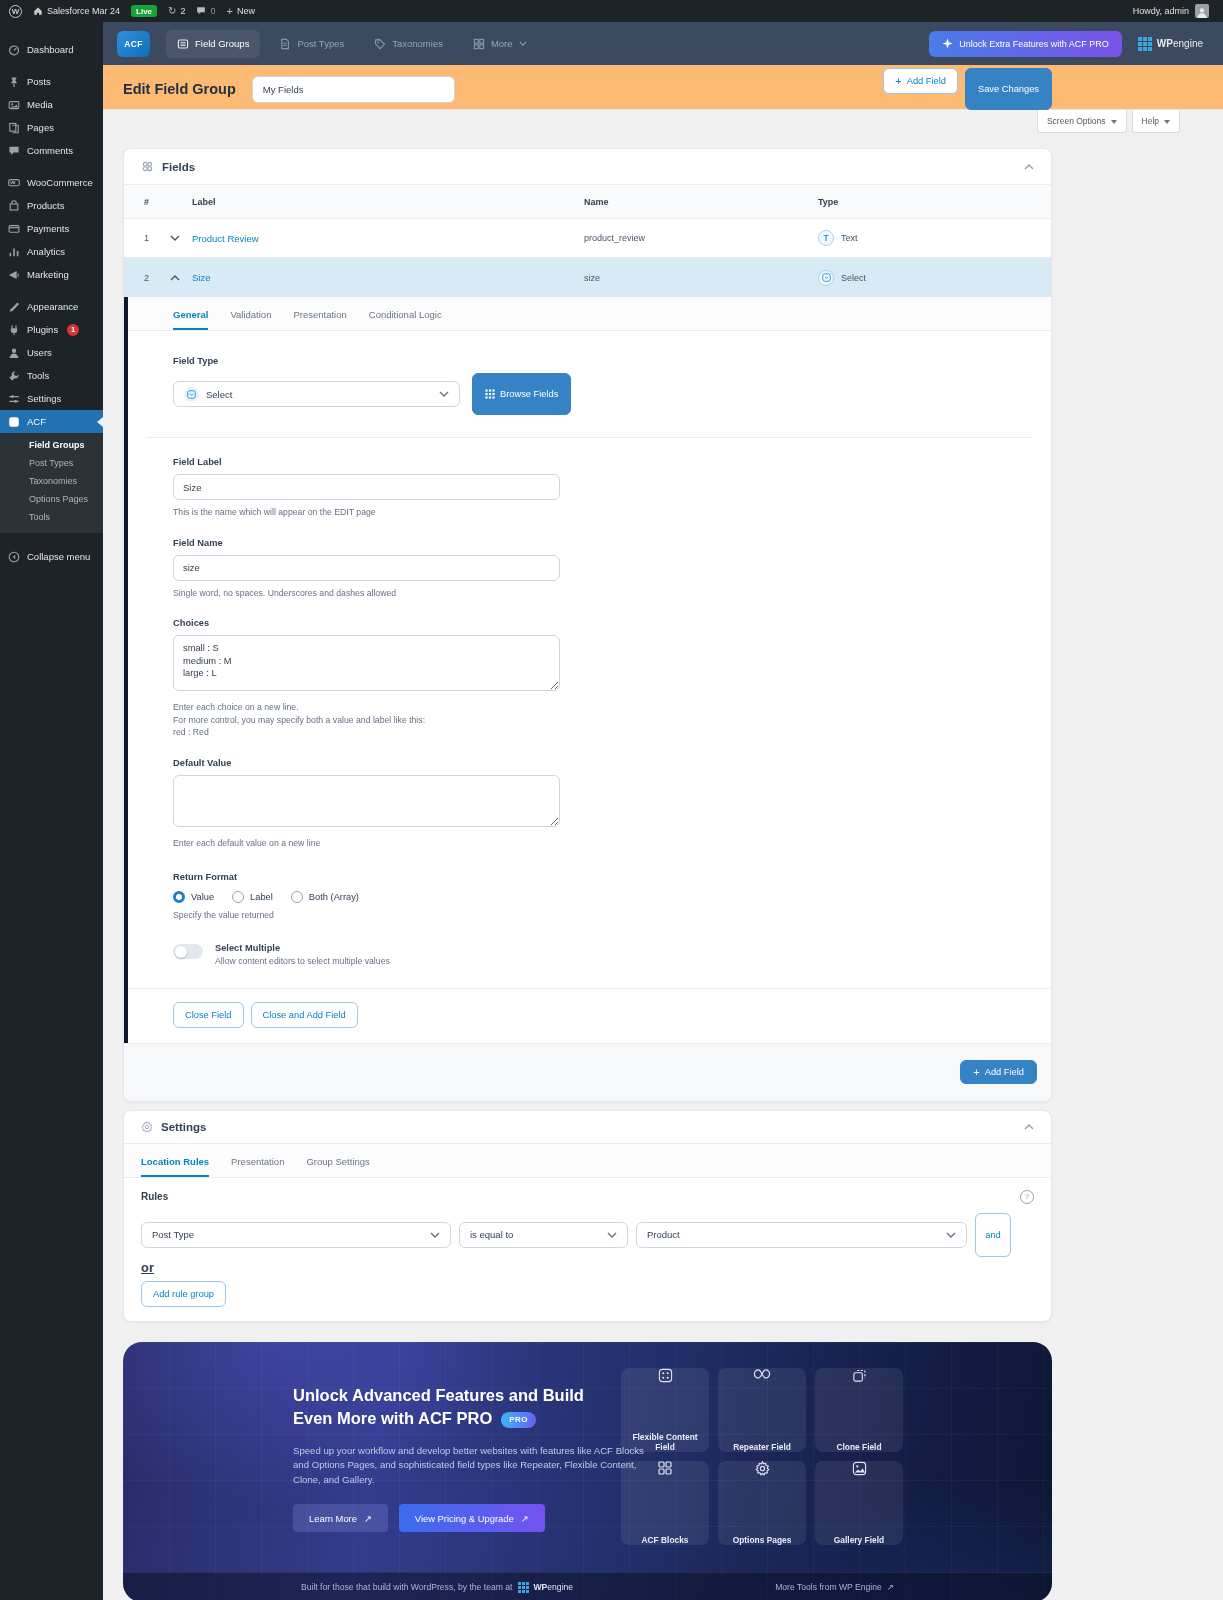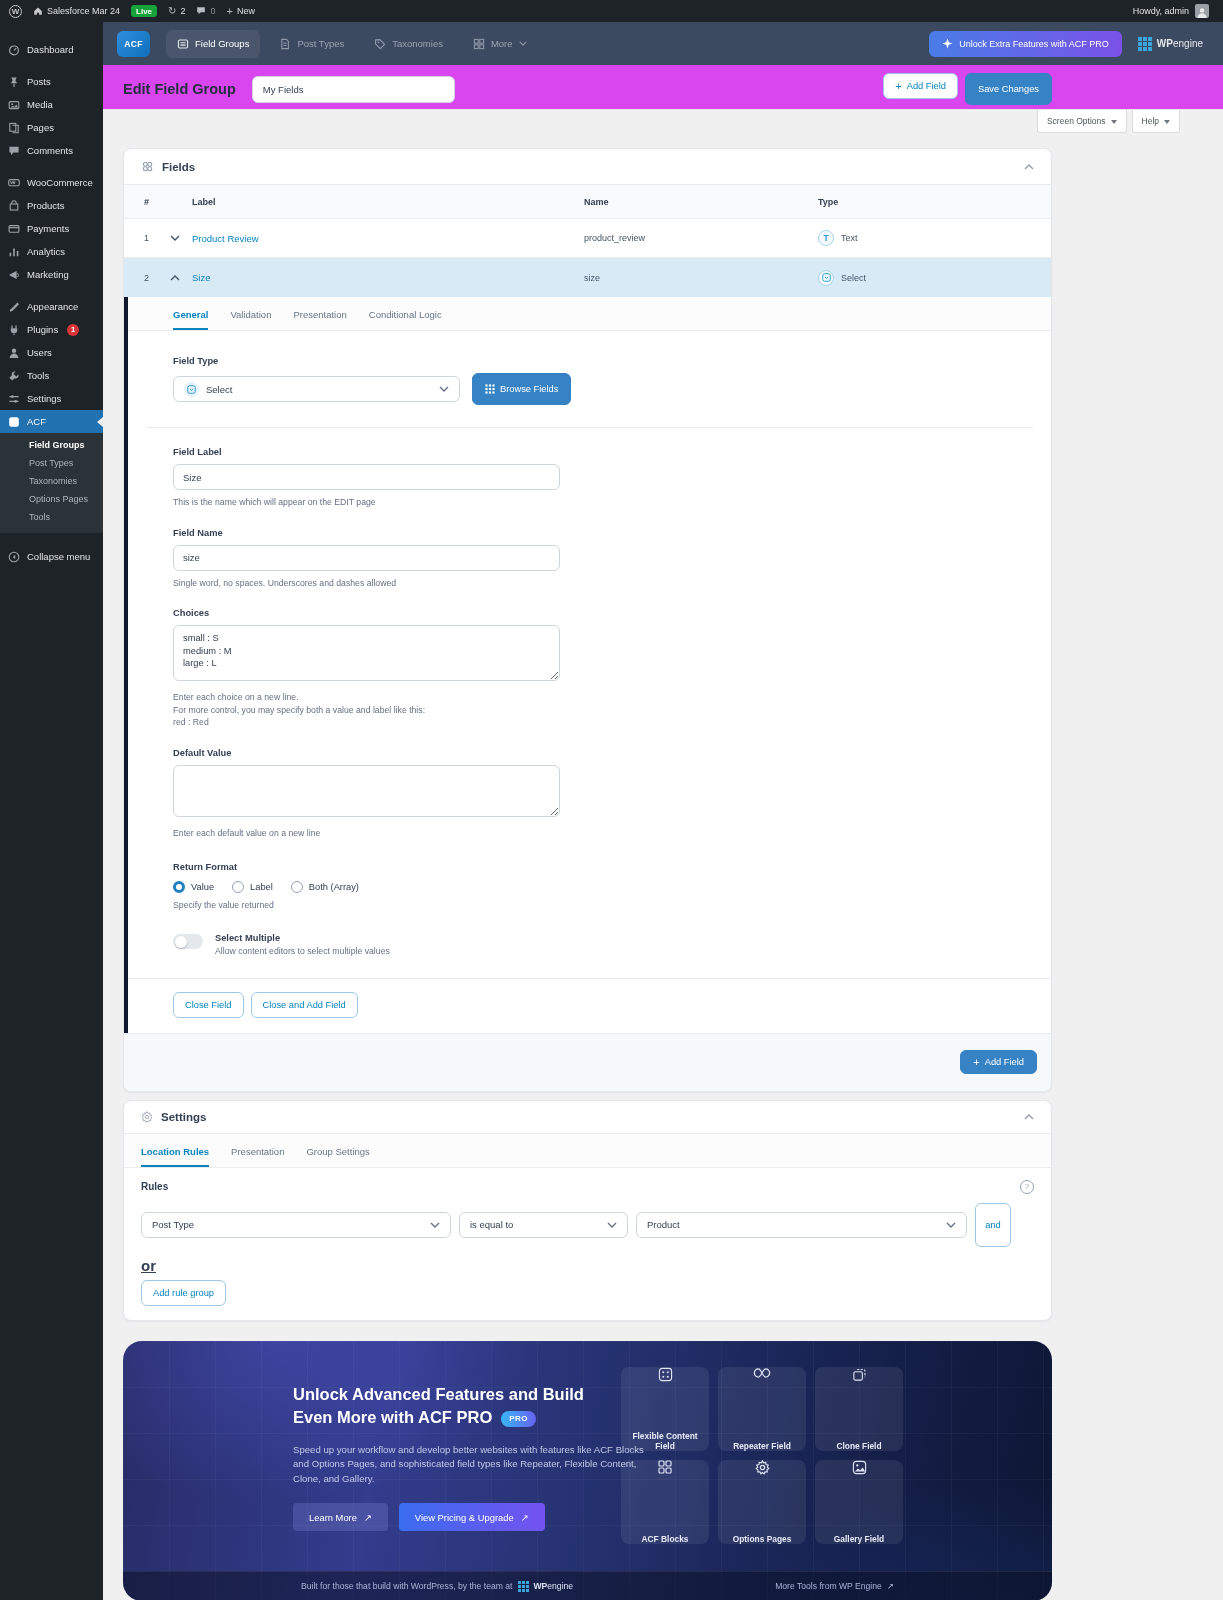--- a/index.html
+++ b/index.html
@@ -42,27 +42,27 @@
   .acf-logo{width:33px; height:26px; border-radius:6px; background:linear-gradient(135deg,#2f8fdd,#0f6fba); color:#fff; font-size:8.5px; font-weight:bold; display:flex; align-items:center; justify-content:center; letter-spacing:.3px; margin-right:8px;}
   .nav-tab{height:28px; display:flex; align-items:center; gap:6px; padding:0 11px; border-radius:6px; color:#9aa4b2; font-size:9.5px; cursor:pointer;}
   .nav-tab .ni{color:#8d97a7;}
   .nav-tab.active{background:#4a566b; color:#fff;}
   .nav-tab.active .ni{color:#e6e9ee;}
   .nav-right{margin-left:auto; display:flex; align-items:center; gap:16px;}
   .pro-btn{height:26px; border-radius:6px; background:linear-gradient(90deg,#4a7ce6,#7a52e8); color:#fff; font-size:9px; display:flex; align-items:center; gap:6px; padding:0 13px; cursor:pointer;}
   .wpe{display:flex; align-items:center; gap:5px; color:#fff; font-size:10px; cursor:pointer;}
   .wpe b{font-weight:bold;} .wpe span{font-weight:300; color:#e8eaee;}
 
-  .pagehead{height:45px; background:#d946ef; display:flex; align-items:center; padding:4px 171px 0 20px; border-bottom:1px solid #e4e6ea;}
+  .pagehead{height:45px; background:#fdba74; display:flex; align-items:center; padding:4px 171px 0 20px; border-bottom:1px solid #e4e6ea;}
   .pagetitle{font-size:14.5px; font-weight:600; color:#253040; margin-right:16px;}
   .name-input{width:203px; height:27px; border:1px solid #d0d5dd; border-radius:6px; font-size:9.5px; color:var(--ink); padding:0 10px; font-family:"Liberation Sans",sans-serif; background:#fff;}
   .head-actions{margin-left:auto; display:flex; gap:7px;}
   .btn{border-radius:6px; font-size:9.3px; display:inline-flex; align-items:center; justify-content:center; gap:5px; cursor:pointer; font-family:"Liberation Sans",sans-serif;}
   .btn-outline{height:26px; padding:0 11px; background:#fff; border:1px solid #9ec9e6; color:var(--blue);}
-  .btn-fill{height:32px; padding:0 12px; background:var(--btn-blue); border:1px solid var(--btn-blue); color:#fff;}
+  .btn-fill{height:42px; padding:0 12px; background:var(--btn-blue); border:1px solid var(--btn-blue); color:#fff;}
 
   .metarow{height:24px; display:flex; justify-content:flex-end; gap:5px; padding-right:43px;}
   .meta-tab{height:23px; background:#fff; border:1px solid #dcdcde; border-top:none; border-radius:0 0 3px 3px; font-size:8.5px; color:#50575e; display:flex; align-items:center; gap:5px; padding:0 9px; cursor:pointer;}
   .caret{width:0; height:0; border:3.5px solid transparent; border-top:4.5px solid #72777c; margin-top:4px;}
 
   .content{width:929px; margin:14px 0 0 20px;}
   .panel{background:#fff; border:1px solid var(--panel-line); border-radius:8px; box-shadow:0 1px 2px rgba(16,24,40,.05); overflow:hidden;}
   .panel-head{height:36px; display:flex; align-items:center; gap:8px; padding:0 17px; border-bottom:1px solid var(--line);}
   .panel-head .pi{color:#98a2b3;}
   .panel-title{font-size:11.5px; font-weight:600; color:var(--ink);}
@@ -107,21 +107,21 @@
 
   
   .s-tabs{height:34px; display:flex; align-items:flex-end; gap:22px; padding-left:17px; background:#fcfcfd; border-bottom:1px solid var(--line);}
   .s-body{padding:12px 17px 14px;}
   .rules-row{display:flex; align-items:center; justify-content:space-between;}
   .rules-label{font-size:10px; font-weight:600; color:var(--ink);}
   .qmark{width:14px; height:14px; border-radius:50%; border:1.2px solid #98a2b3; color:#98a2b3; font-size:8px; display:flex; align-items:center; justify-content:center; cursor:pointer;}
   .showif{font-size:9.3px; font-weight:600; color:var(--ink); margin-top:9px;}
   .rule-row{display:flex; gap:8px; margin-top:9px; align-items:center;}
   .btn-and{width:36px; height:44px;}
-  .or{font-size:15px; font-weight:600; color:var(--ink); margin-top:10px;text-decoration:underline;}
+  .or{font-size:13px; font-weight:600; color:var(--ink); margin-top:3px;text-decoration:underline;}
   .addrule{margin-top:6px;}
 
   
   .promo{position:relative; margin-top:20px; height:260px; border-radius:19px; overflow:hidden;
     background:
       radial-gradient(420px 260px at 16% 0%, rgba(99,102,241,.30), transparent 62%),
       radial-gradient(560px 320px at 96% 130%, rgba(37,70,160,.35), transparent 62%),
       linear-gradient(100deg,#272c66 0%,#333c8d 28%,#24316e 52%,#15204b 78%,#0d1633 100%);}
   .grid-ov{position:absolute; inset:0; background-image:linear-gradient(rgba(255,255,255,.035) 1px, transparent 1px),linear-gradient(90deg, rgba(255,255,255,.035) 1px, transparent 1px); background-size:46px 46px;}
   .promo-copy{position:absolute; left:170px; top:42px; width:378px;}

